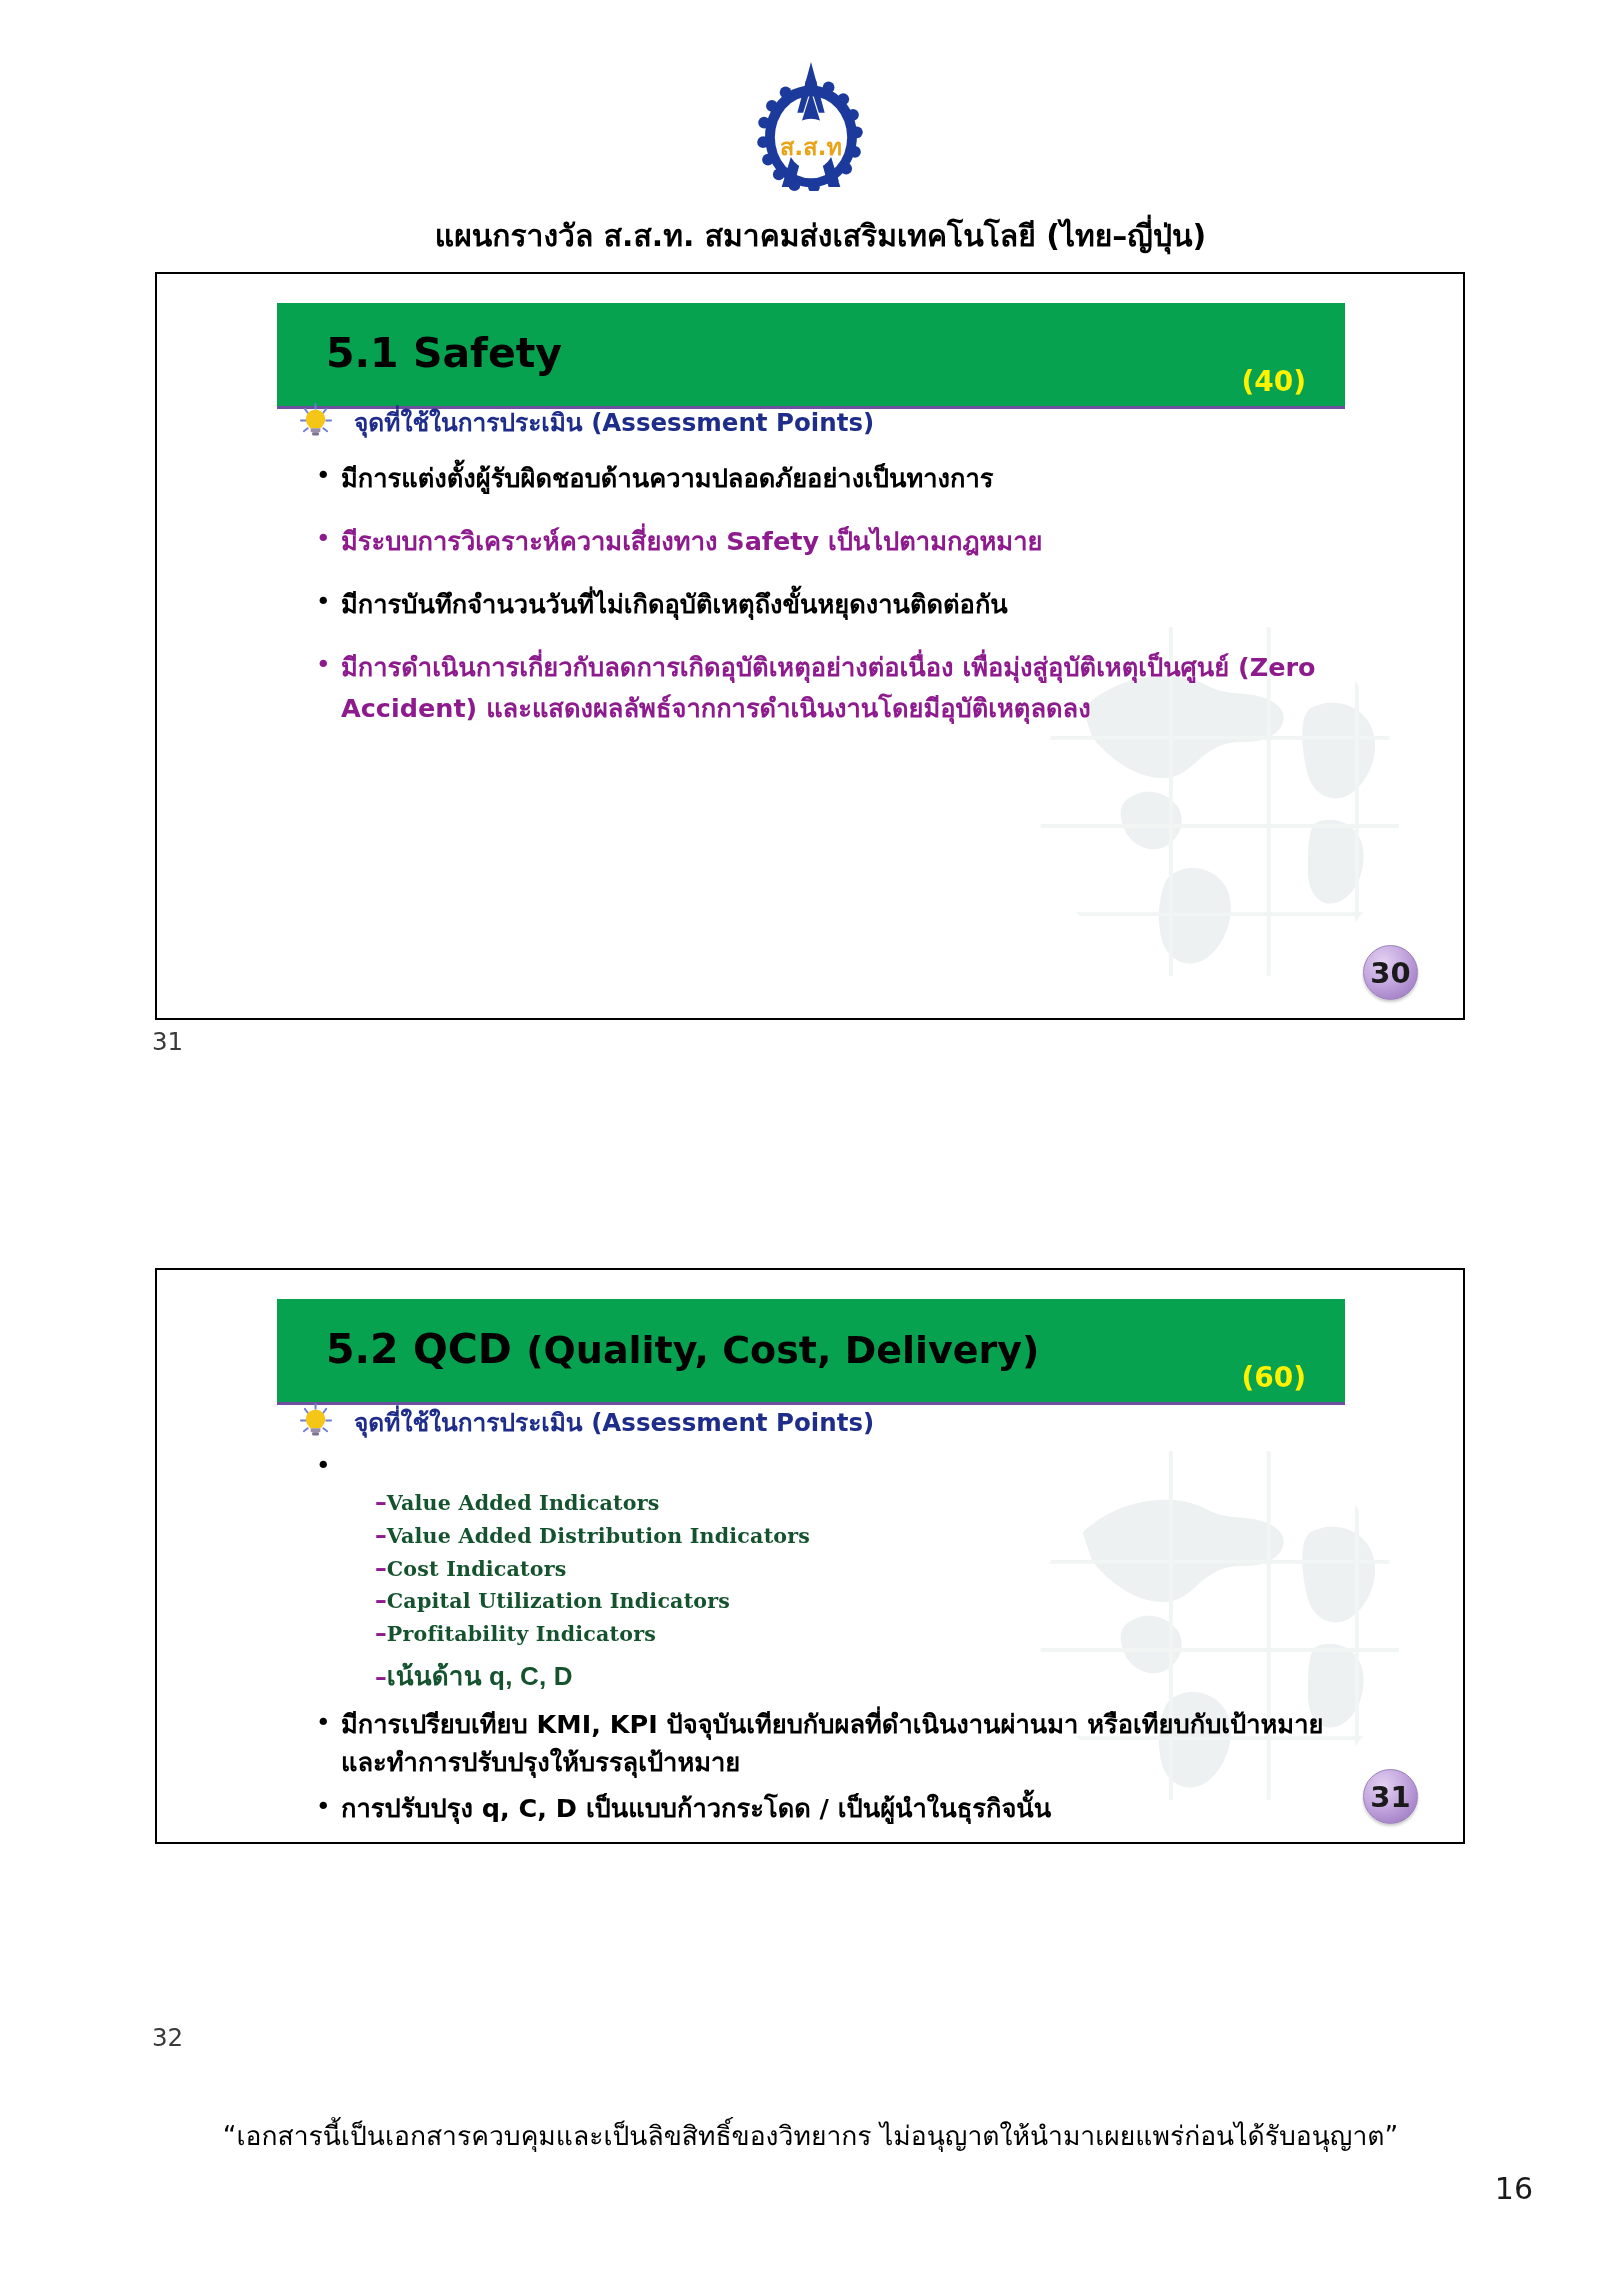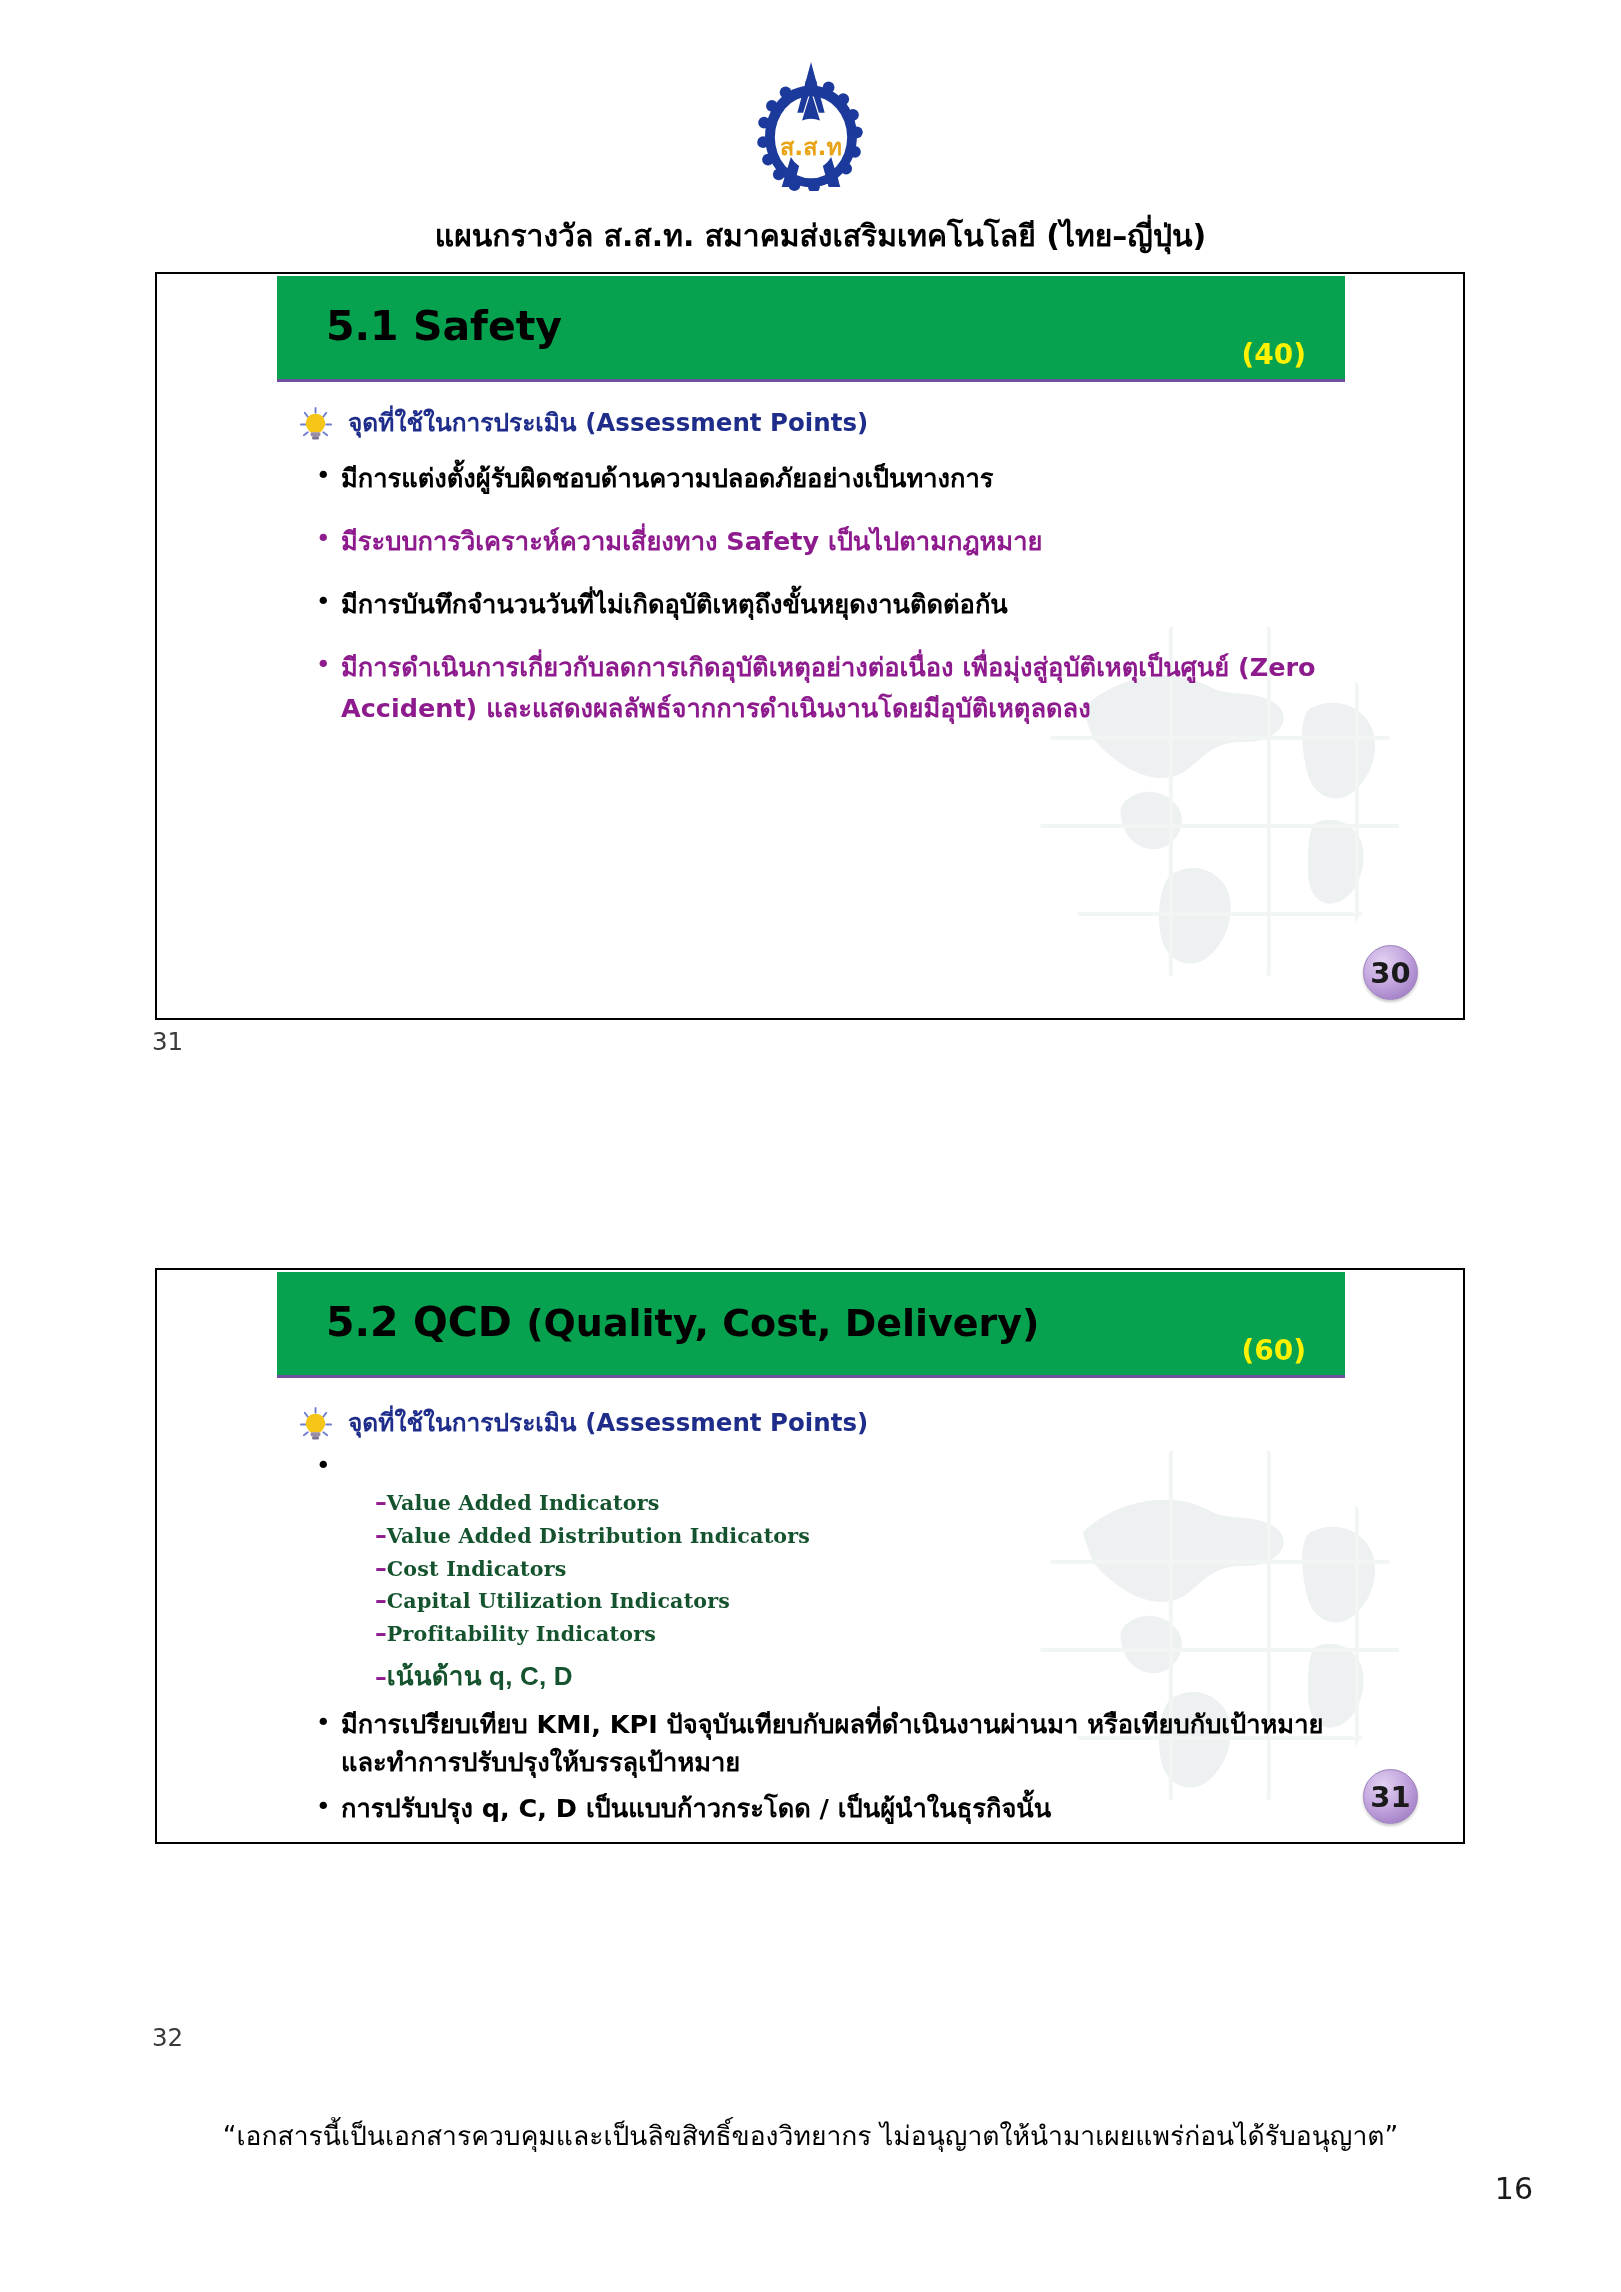--- a/index.html
+++ b/index.html
@@ -63,21 +63,21 @@
     width: 421px;
     height: 421px;
     opacity: 0.55;
     pointer-events: none;
   }
 
   
   .banner {
     position: absolute;
     left: 120px;
-    top: 2px;
+    top: 29px;
     width: 1068px;
     height: 106px;
     background: #07a24f;
     border-bottom: 3.9px solid #6f4fa0;
     box-sizing: border-box;
   }
   .banner-title {
     position: absolute;
     left: 49px;
     top: 25.5px;
@@ -99,22 +99,22 @@
     font-size: 28px;
     font-weight: bold;
     color: #fff200;
   }
 
   
   .assess-row {
     position: absolute;
     left: 143px;
     display: flex;
-    align-items: flex-end;
-    gap: 15px;
+    align-items: flex-start;
+    gap: 21px;
   }
   #slide-1 .assess-row { top: 129px; }
   #slide-2 .assess-row { top: 133px; }
   .assess-text {
     font-family: "DejaVu Sans", "Liberation Sans", sans-serif;
     font-size: 24.5px;
     font-weight: bold;
     color: #1f2d8a;
     white-space: nowrap;
   }

